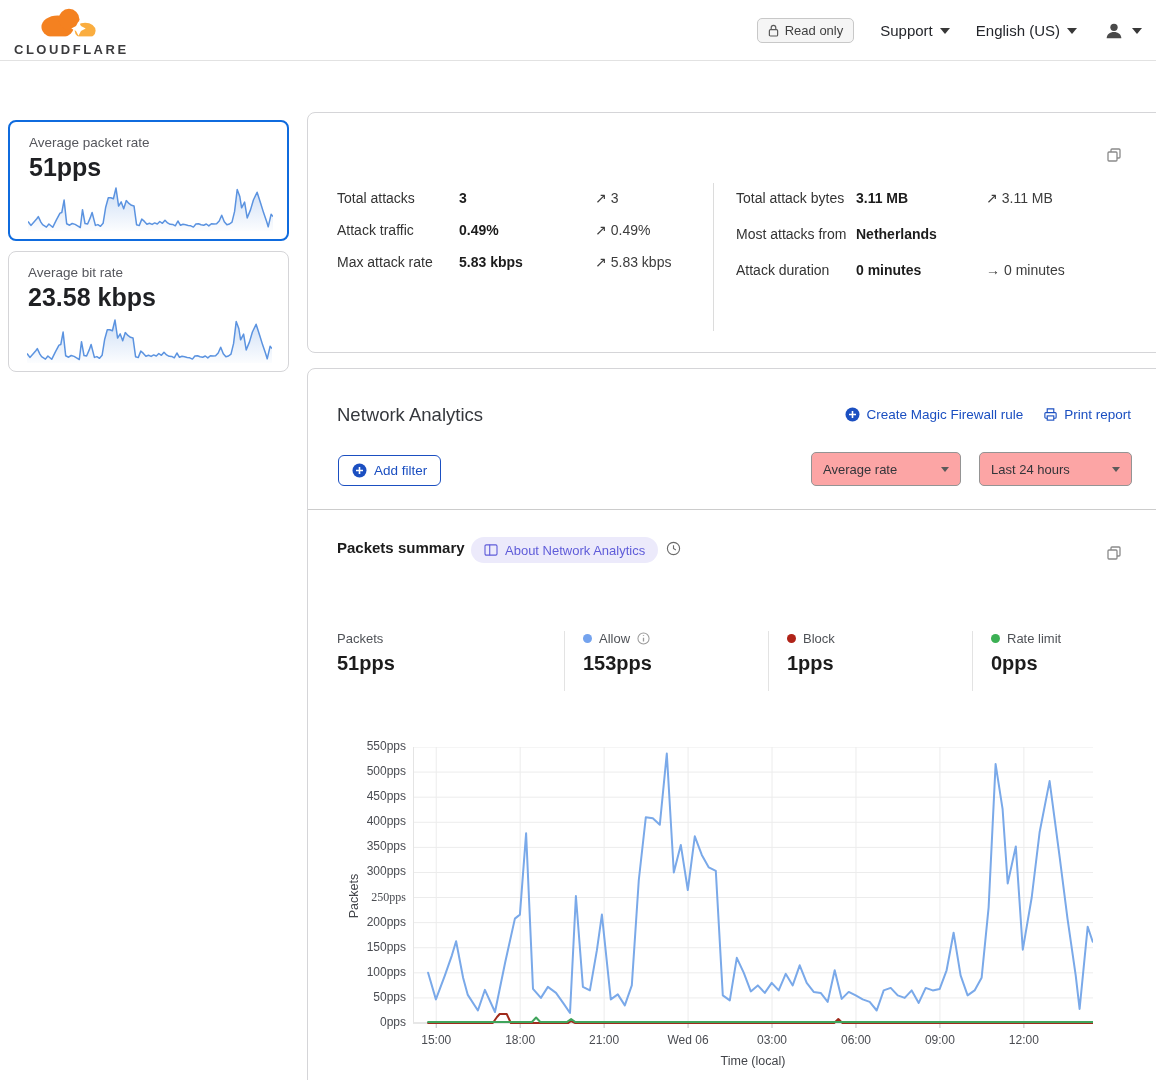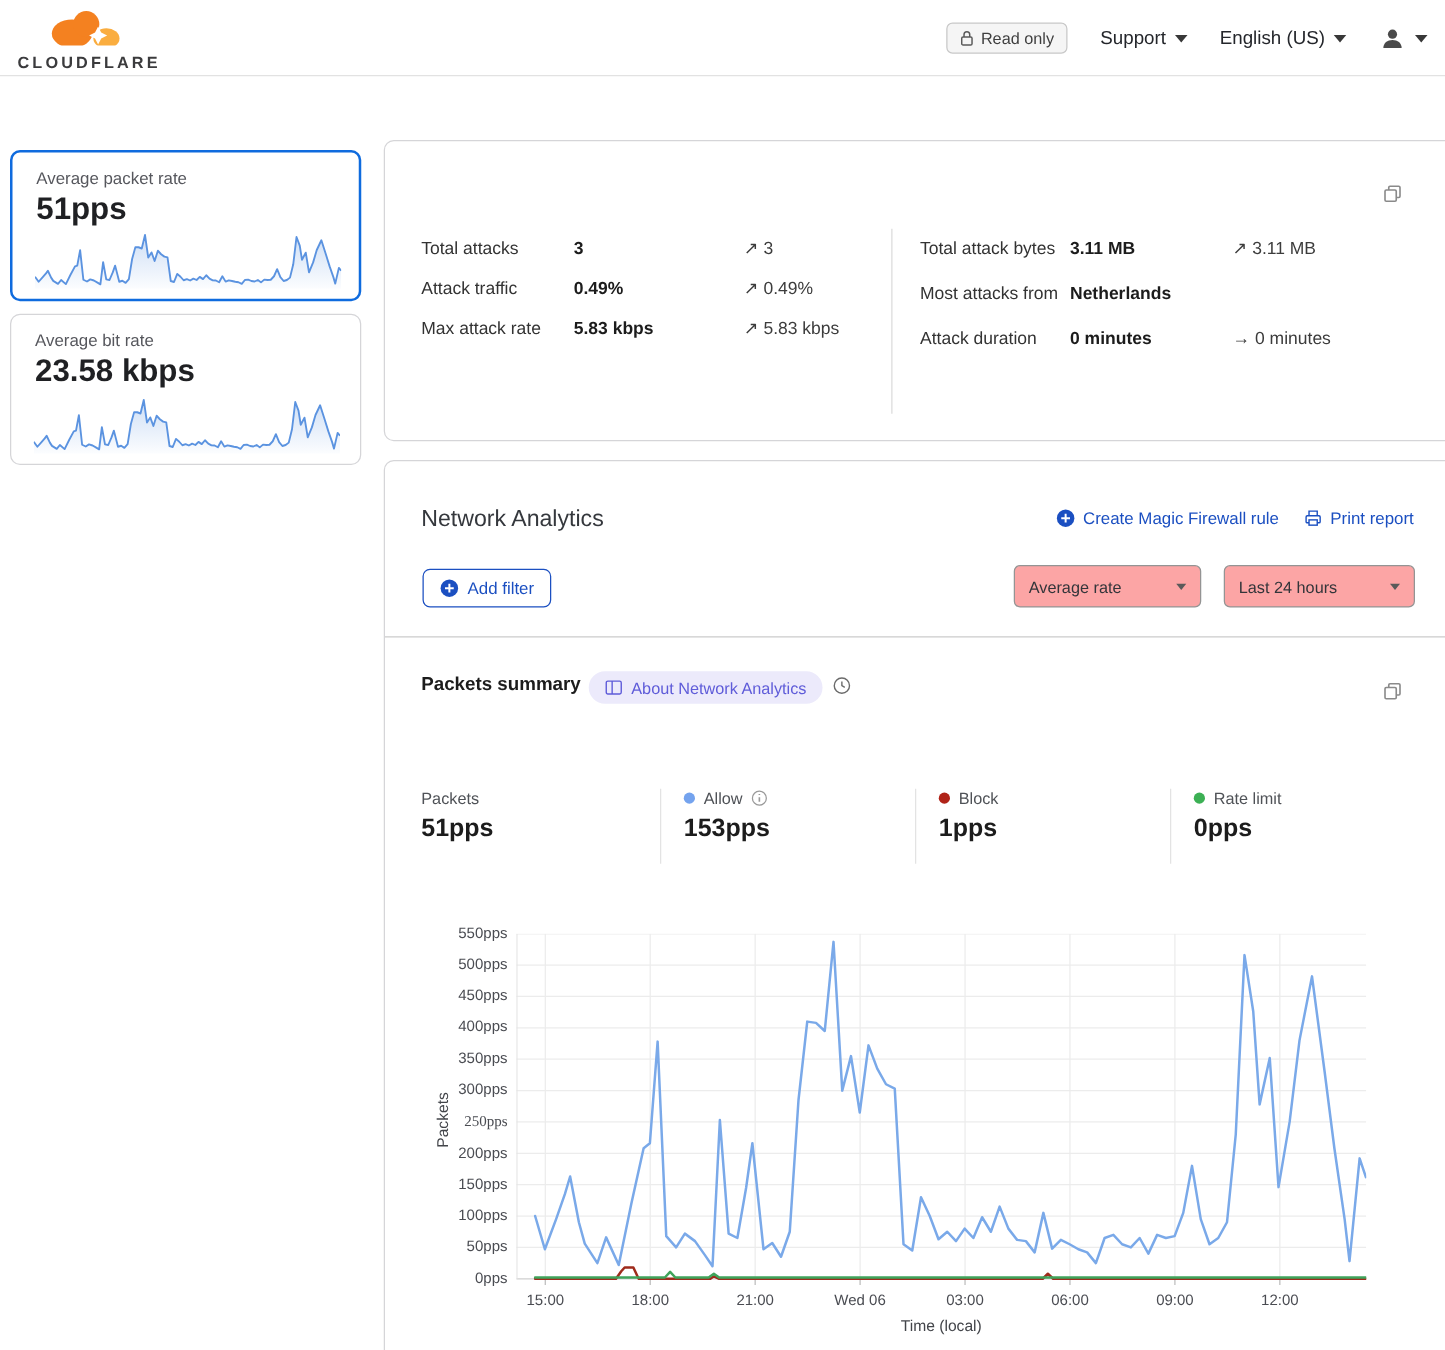--- a/index.html
+++ b/index.html
@@ -54,21 +54,21 @@
   .clock-btn{position:absolute;left:358px;top:172px;cursor:pointer;}
   .tabs{position:absolute;left:29px;top:215px;display:flex;gap:19px;font-size:13px;color:#40434a;}
   .tab{padding-bottom:7px;cursor:pointer;border-bottom:2px solid transparent;}
   .tab.active{border-bottom:2px solid #1A5FC8;color:#2b2d33;}
   .stats-row{position:absolute;left:29px;top:262px;display:flex;height:60px;}
   .stat-col{padding-right:10px;}
   .stat-col+.stat-col{border-left:1px solid #e3e3e3;padding-left:18px;}
   .stat-col .head{display:flex;align-items:center;gap:7px;font-size:13px;color:#4f5257;}
   .dot{width:9px;height:9px;border-radius:50%;display:inline-block;}
   .stat-col .big{font-size:20px;font-weight:600;color:#1c1c1c;margin-top:6px;}
-  #col-average{width:191px;} #col-allow{width:204px;} #col-block{width:204px;} #col-rate{width:204px;}
+  #col-average{width:191px;} #col-allow{width:204px;margin-left:36px;} #col-block{width:204px;} #col-rate{width:204px;}
   
   .chart-wrap{position:absolute;left:30px;top:370px;width:790px;height:345px;}
   #y-labels{position:absolute;left:0;top:8px;width:68px;height:276px;}
   .y-label{position:absolute;right:0;width:68px;height:16px;text-align:right;font-size:12px;color:#4a4c52;}
   #chart-svg{position:absolute;left:75px;top:8px;}
   #x-labels{position:absolute;left:75px;top:294px;width:680px;height:16px;}
   .x-label{position:absolute;width:64px;text-align:center;font-size:12px;color:#4a4c52;}
   .xaxis-title{position:absolute;left:75px;top:315px;width:680px;text-align:center;font-size:12.5px;color:#43454a;}
   .yaxis-title{position:absolute;left:-14px;top:150px;width:60px;text-align:center;font-size:12.5px;color:#43454a;
     transform:rotate(-90deg);}

